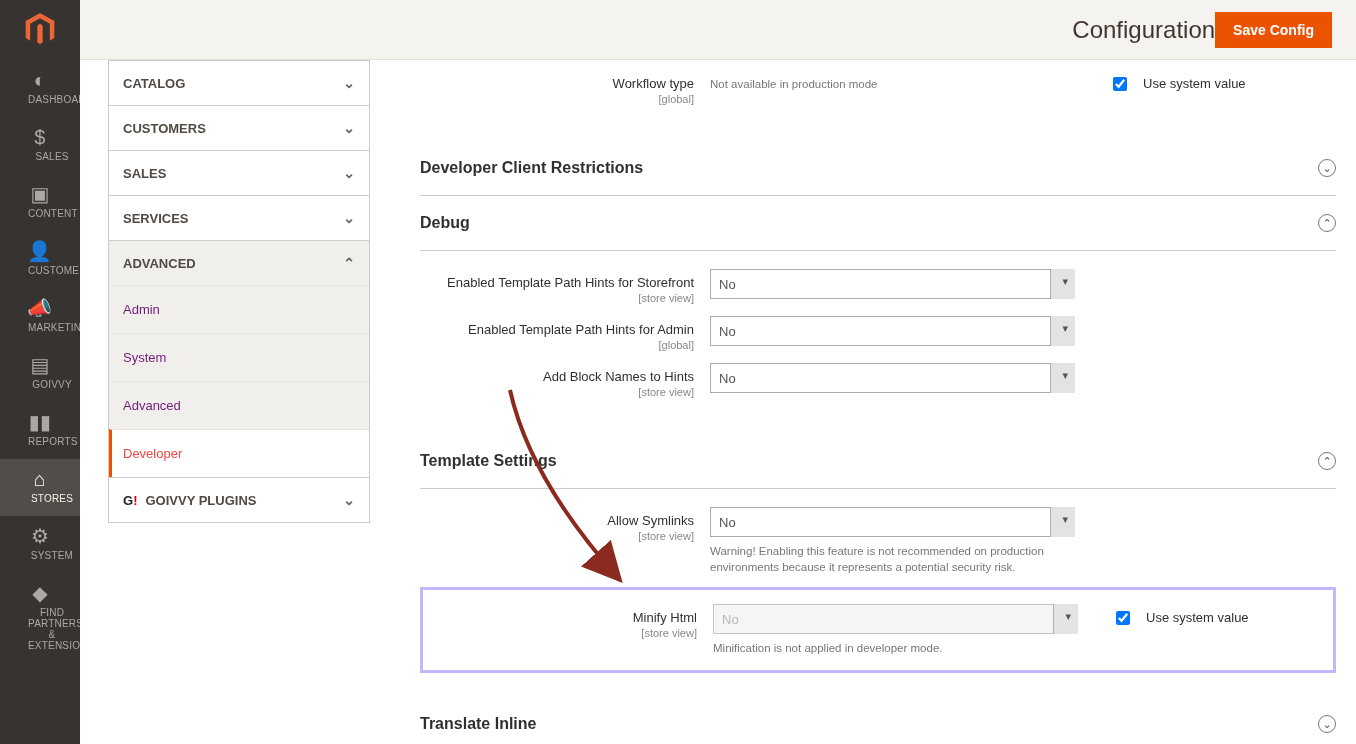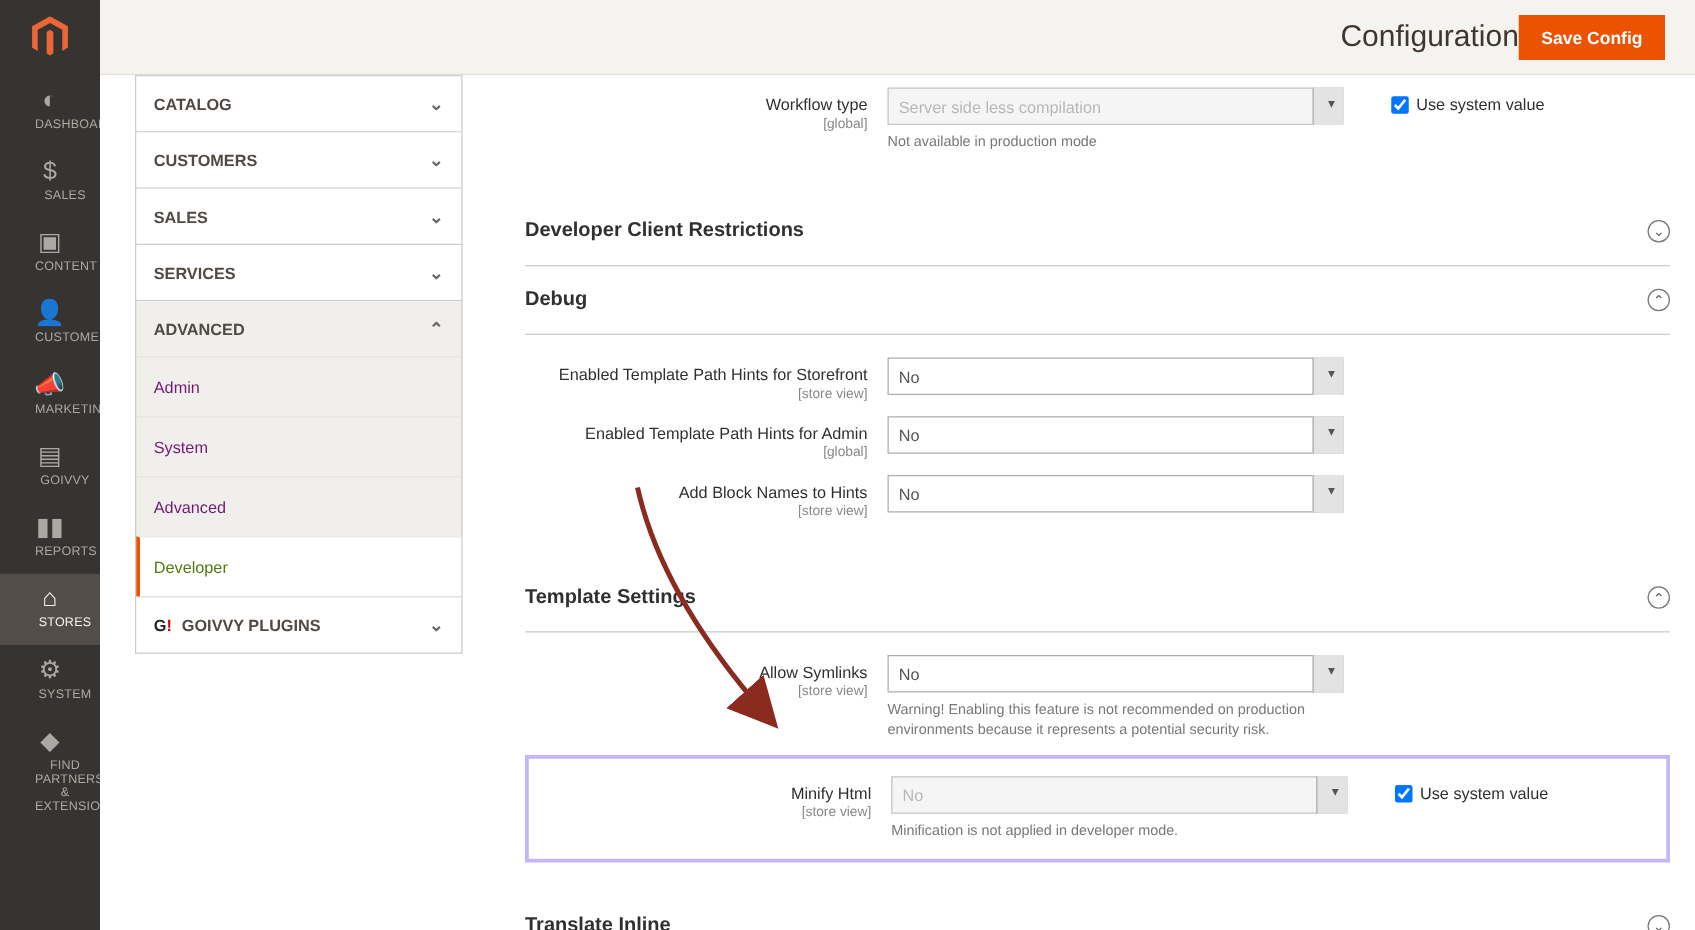--- a/index.html
+++ b/index.html
@@ -22,40 +22,40 @@
     .body { flex:1; display:flex; background:#fff; }
     
     .conf-nav { width:300px; padding:0 10px 0 28px; }
     .conf-tab { border:1px solid #ccc; border-top:none; background:#fff; }
     .conf-tab:first-child { border-top:1px solid #ccc; }
     .conf-tab .hd { padding:14px 14px; font-size:13px; font-weight:700; color:#514943; display:flex; justify-content:space-between; align-items:center; cursor:pointer; }
     .conf-tab.expanded { background:#f1efec; }
     .conf-tab .chev { font-size:14px; color:#666; }
     .conf-sub { padding:0; }
     .conf-sub a { display:block; padding:16px 14px; color:#701a75; text-decoration:none; font-size:13px; border-top:1px solid #e8e5e0; }
-    .conf-sub a.active { border-left:3px solid #eb5202; color:#4d7c0f; background:#fff; padding-left:11px; }
+    .conf-sub a.active { border-left:3px solid #eb5202; color:#ef4444; background:#fff; padding-left:11px; }
     .conf-tab.plugin .hd .gi { font-weight:700; color:#222; margin-right:8px; }
     .conf-tab.plugin .hd .gi b { color:#d40000; }
     
     .content { flex:1; padding:0 20px 40px 40px; }
     .section-head { padding:18px 0; border-bottom:1px solid #ccc; display:flex; justify-content:space-between; align-items:flex-end; cursor:pointer; }
     .section-head h2 { font-size:16px; font-weight:600; color:#303030; }
     .section-head .toggle { width:18px; height:18px; border:1px solid #777; border-radius:50%; display:flex; align-items:center; justify-content:center; font-size:11px; color:#555; }
     .section-body { padding:18px 0 24px; }
     .field-row { display:flex; align-items:flex-start; margin-bottom:12px; }
     .field-label { width:290px; text-align:right; padding-right:16px; color:#303030; font-size:13px; padding-top:6px; }
     .field-label .scope { display:block; font-size:11px; color:#888; margin-top:2px; }
     .field-ctrl { width:365px; }
     .field-ctrl select { width:100%; height:30px; border:1px solid #adadad; background:#fff; padding:0 8px; font-size:13px; color:#555; -webkit-appearance:none; appearance:none; background-image:linear-gradient(45deg,transparent 50%,#666 50%),linear-gradient(135deg,#666 50%,transparent 50%); background-position:calc(100% - 14px) 12px,calc(100% - 9px) 12px; background-size:5px 5px,5px 5px; background-repeat:no-repeat; }
     .field-ctrl select:disabled { background-color:#f2f2f2; color:#999; }
     .field-ctrl .select-wrap { position:relative; }
     .field-ctrl .select-wrap::after { content:''; position:absolute; right:0; top:0; width:24px; height:30px; background:#e3e3e3; border-left:1px solid #adadad; pointer-events:none; }
     .field-ctrl .select-wrap::before { content:'▾'; position:absolute; right:7px; top:6px; font-size:11px; color:#555; z-index:2; pointer-events:none; }
     .field-ctrl .note { font-size:11.5px; color:#777; margin-top:6px; line-height:1.4; }
-    .field-check { padding-left:38px; padding-top:6px; display:flex; align-items:center; gap:6px; font-size:13px; color:#303030; }
+    .field-check { padding-left:38px; padding-top:6px; display:flex; align-items:center; gap:16px; font-size:13px; color:#303030; }
     .field-check input { width:14px; height:14px; }
     .highlight-box { border:3px solid #c4b5fd; padding:14px 0 14px 0; margin-top:6px; }
     
     .arrow-annot { position:absolute; pointer-events:none; }
   </style>
 </head>
 <body>
 
 <div class="page">
   <nav class="icon-nav">
@@ -158,21 +158,20 @@
             </div>
           </div>
       </aside>
 
       <section class="content" style="position:relative;">
 
         <div class="section-body" style="padding-top:10px;">
           <div class="field-row">
             <div class="field-label"><span>Workflow type</span><span class="scope">[global]</span></div>
             <div class="field-ctrl">
-              <div class="select-wrap"><select disabled=""><option>Server side less compilation</option></select></div>
               <div class="note">Not available in production mode</div>
             </div>
             <label class="field-check">
                 <input type="checkbox" checked="" style="">
                 <span>Use system value</span>
               </label>
           </div>
         </div>
 
         <div class="section-head">

